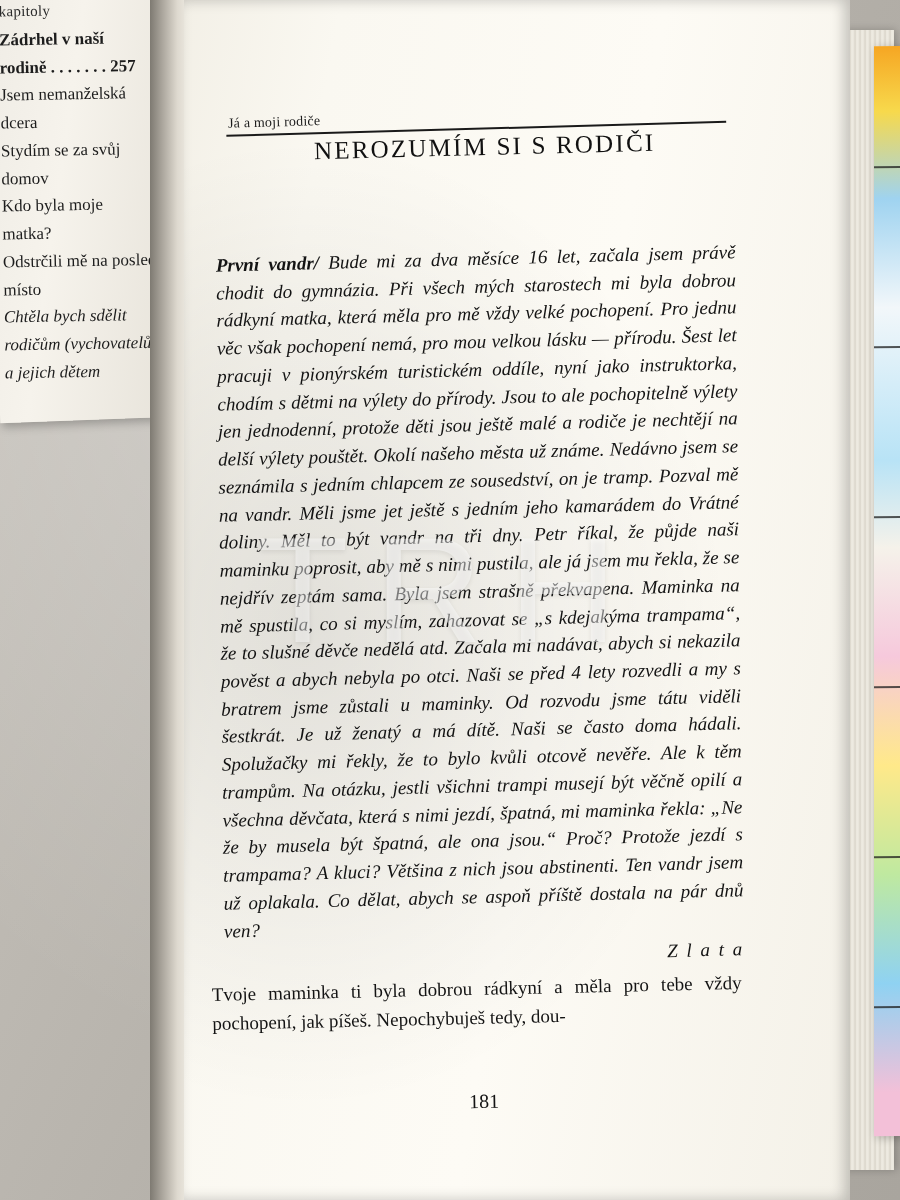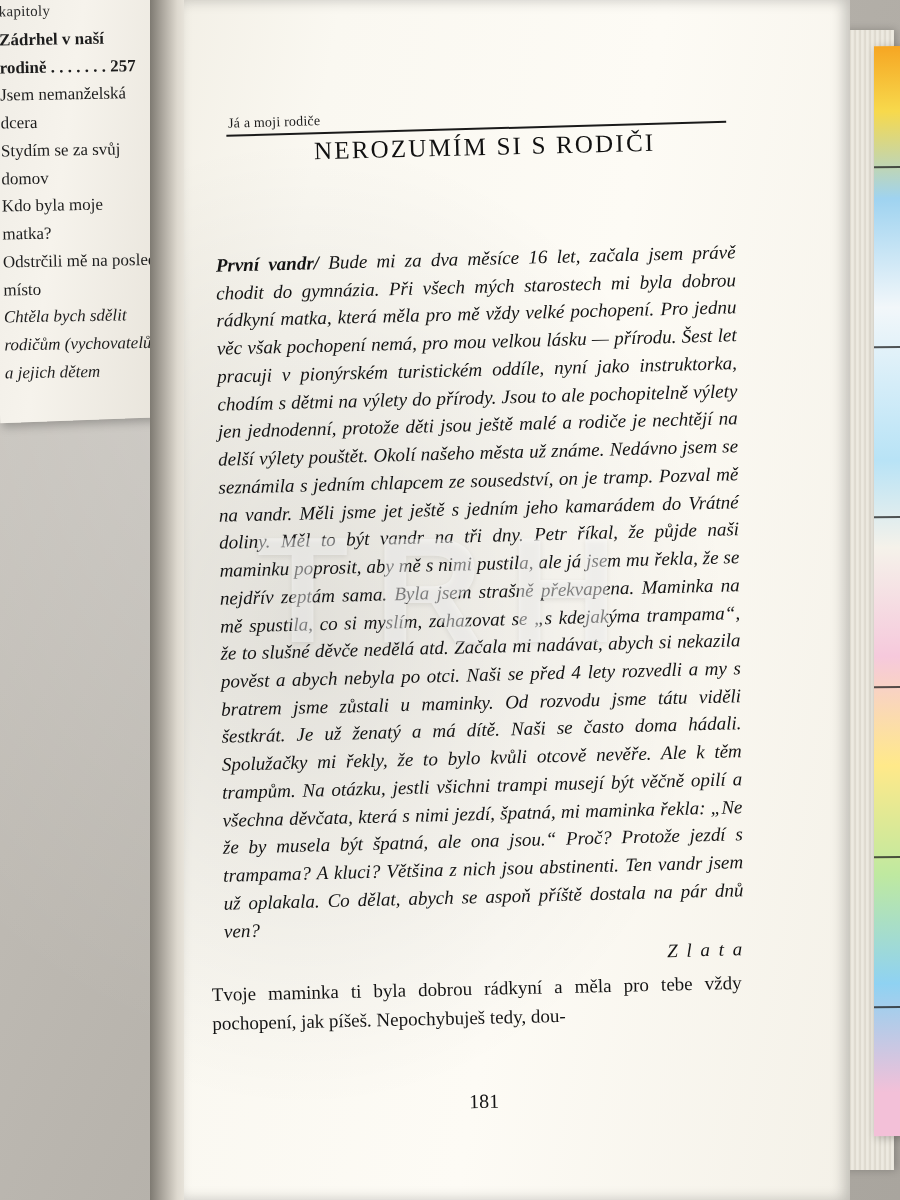--- a/index.html
+++ b/index.html
@@ -120,21 +120,21 @@
   .folio{
     position:absolute;left:0;top:1090px;width:600px;text-align:center;
     font-size:20px;color:#141414;transform:rotate(-1.2deg);
   }
 
   
   .watermark{
     position:absolute;left:0;top:480px;width:900px;height:220px;
     display:flex;align-items:center;justify-content:center;
     font-family:"Liberation Sans", sans-serif;
-    font-size:150px;font-weight:bold;letter-spacing:26px;
+    font-size:150px;font-weight:normal;letter-spacing:26px;
     color:rgba(255,255,255,.45);
     text-shadow:0 2px 5px rgba(0,0,0,.08);
     pointer-events:none;
   }
 </style>
 </head>
 <body>
 
 <div class="desk"></div>
 

